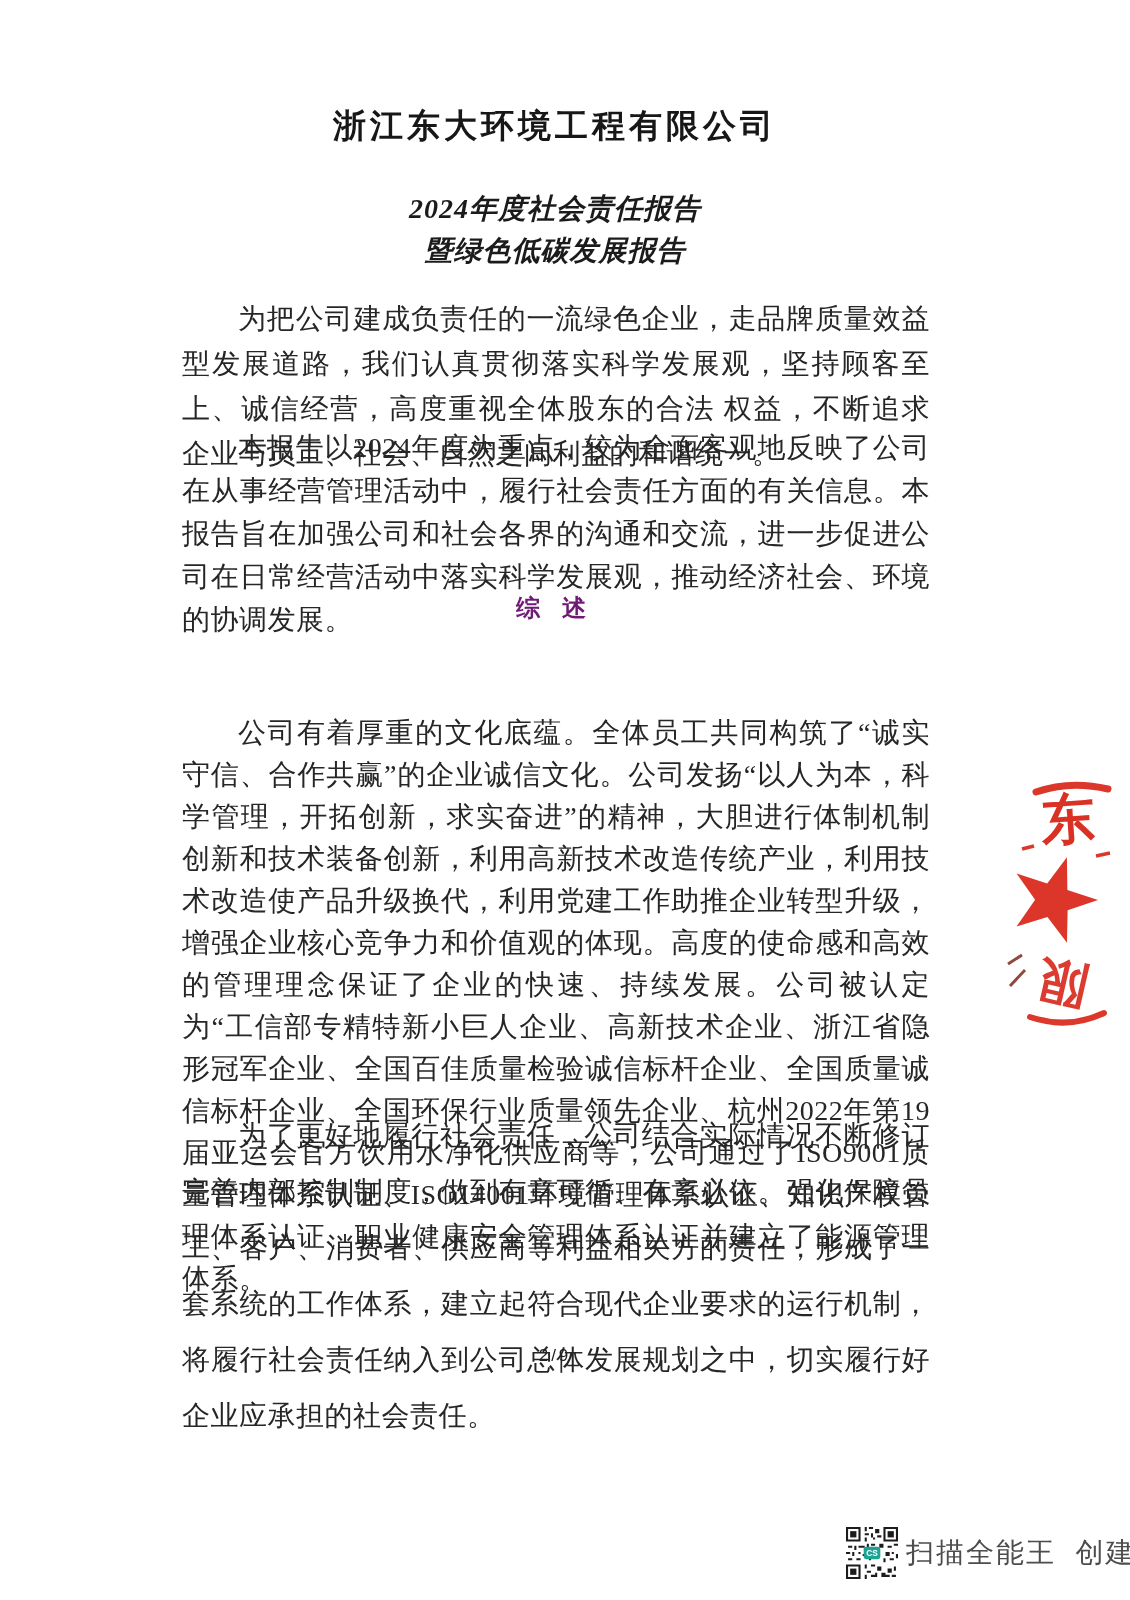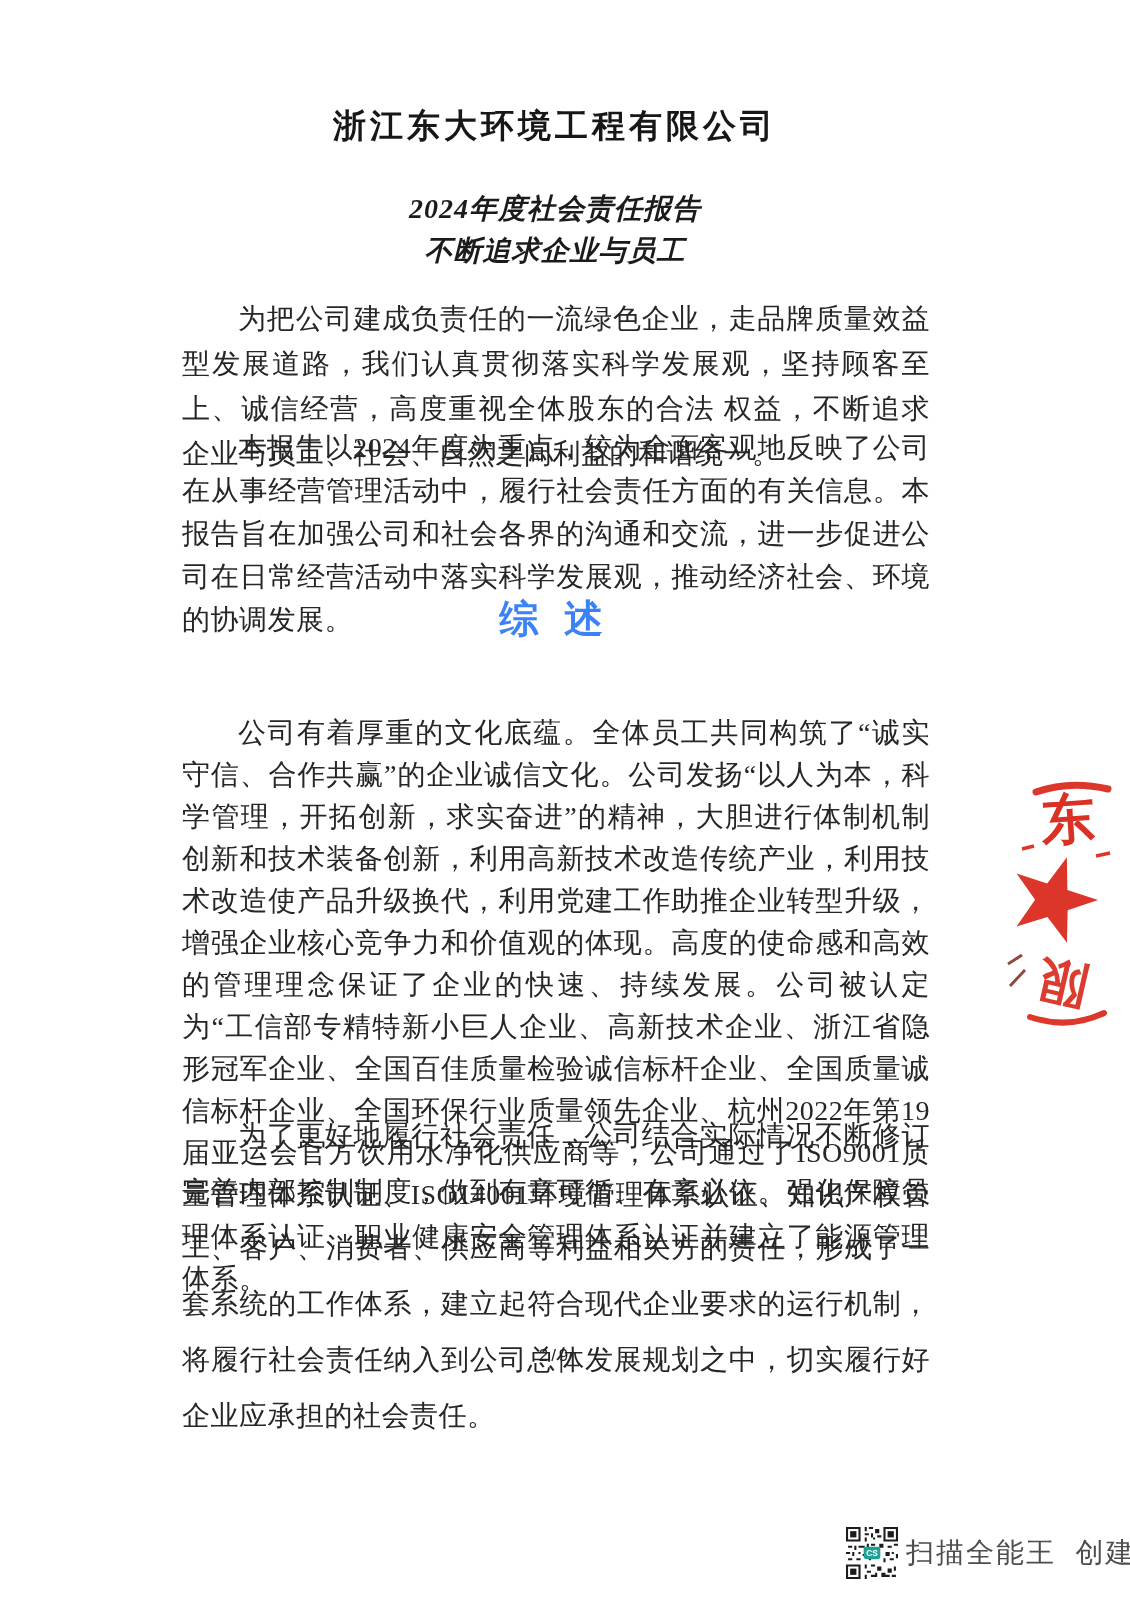--- a/index.html
+++ b/index.html
@@ -54,24 +54,24 @@
     color: #262626;
   }
   .para-1 { top: 296px; }
   .para-2 { top: 426px; line-height: 43px; }
   .section-heading {
     position: absolute;
     left: 182px;
     top: 592px;
     width: 746px;
     text-align: center;
-    font-size: 39px;
+    font-size: 24px;
     font-weight: 700;
     letter-spacing: 8px;
-    color: #3b82f6;
+    color: #701a75;
   }
   .para-3 { top: 680px; line-height: 42px; margin-top: 32px; }
   .para-4 { top: 1108px; line-height: 56px; }
   .page-number {
     position: absolute;
     left: 182px;
     top: 1330px;
     width: 746px;
     text-align: center;
     font-size: 17px;
@@ -110,21 +110,21 @@
 </style>
 </head>
 <body>
 
 <div class="page">
 
   <div class="doc-title">浙江东大环境工程有限公司</div>
 
   <div class="doc-subtitle">
     <div>2024年度社会责任报告</div>
-    <div>不断追求企业与员工</div>
+    <div>暨绿色低碳发展报告</div>
   </div>
 
   <div class="para para-1">为把公司建成负责任的一流绿色企业，走品牌质量效益型发展道路，我们认真贯彻落实科学发展观，坚持顾客至上、诚信经营，高度重视全体股东的合法 权益，不断追求企业与员工、社会、自然之间利益的和谐统一。</div>
 
   <div class="para para-2">本报告以2024年度为重点，较为全面客观地反映了公司在从事经营管理活动中，履行社会责任方面的有关信息。本报告旨在加强公司和社会各界的沟通和交流，进一步促进公司在日常经营活动中落实科学发展观，推动经济社会、环境的协调发展。</div>
 
   <div class="section-heading">综 述</div>
 
   <div class="para para-3">公司有着厚重的文化底蕴。全体员工共同构筑了“诚实守信、合作共赢”的企业诚信文化。公司发扬“以人为本，科学管理，开拓创新，求实奋进”的精神，大胆进行体制机制创新和技术装备创新，利用高新技术改造传统产业，利用技术改造使产品升级换代，利用党建工作助推企业转型升级，增强企业核心竞争力和价值观的体现。高度的使命感和高效的管理理念保证了企业的快速、持续发展。公司被认定为“工信部专精特新小巨人企业、高新技术企业、浙江省隐形冠军企业、全国百佳质量检验诚信标杆企业、全国质量诚信标杆企业、全国环保行业质量领先企业、杭州2022年第19届亚运会官方饮用水净化供应商等，公司通过了ISO9001质量管理体系认证、ISO14001环境管理体系认证、知识产权管理体系认证、职业健康安全管理体系认证并建立了能源管理体系。</div>
 

